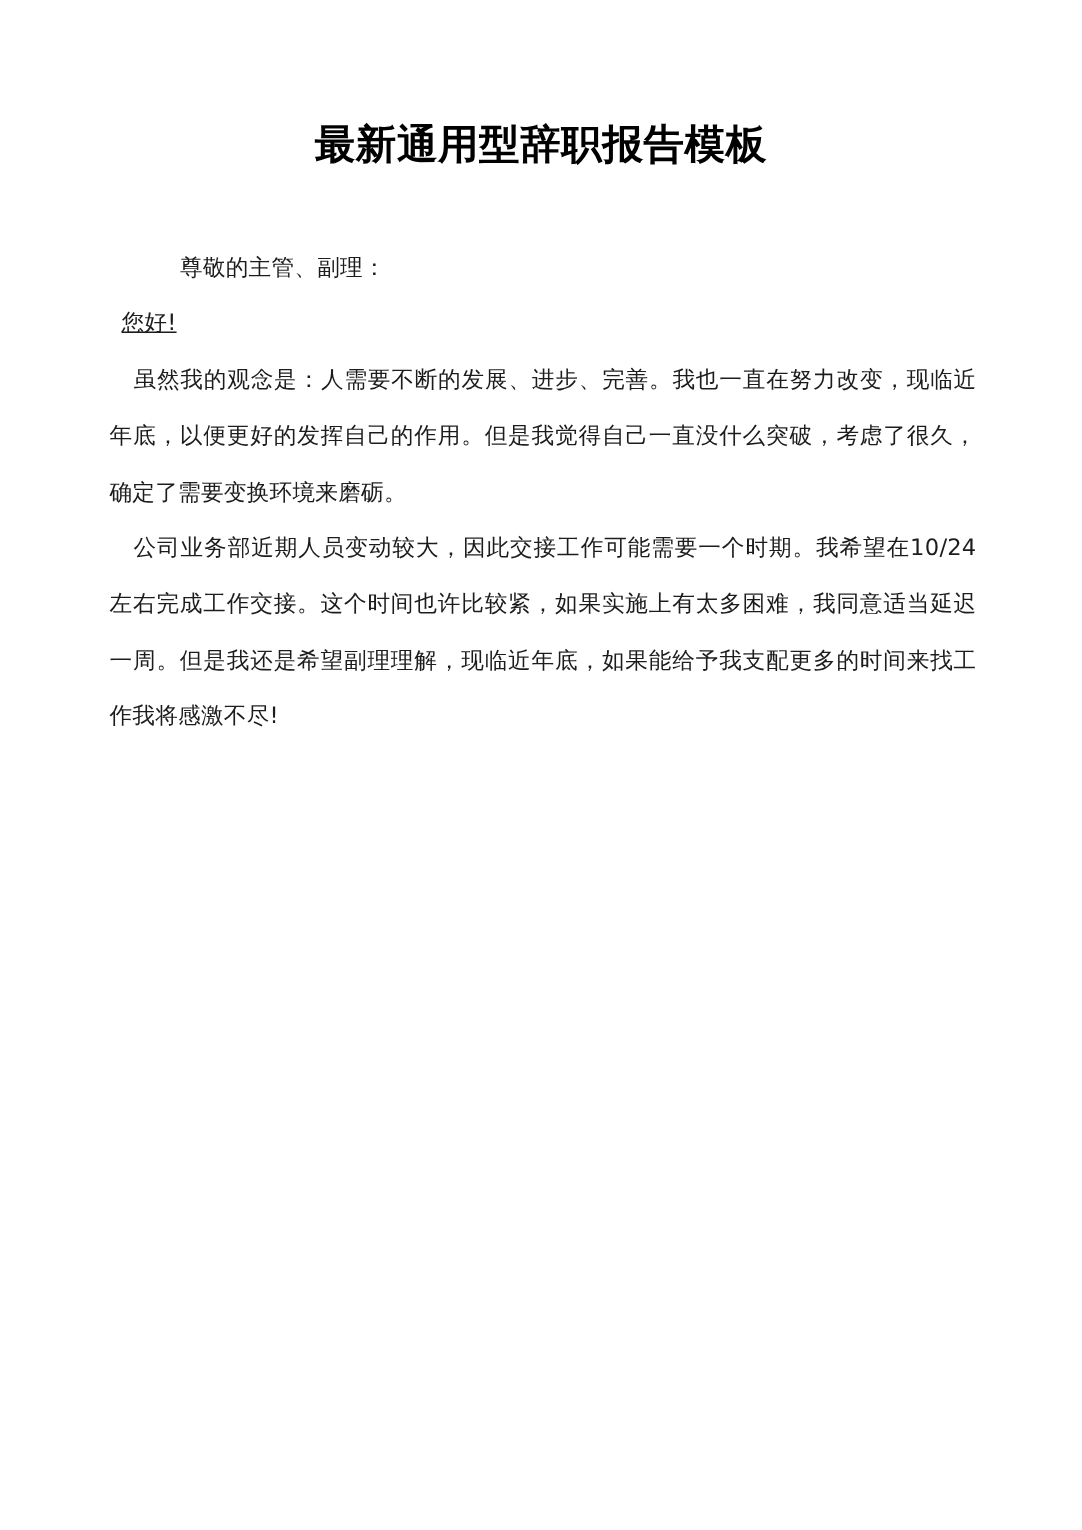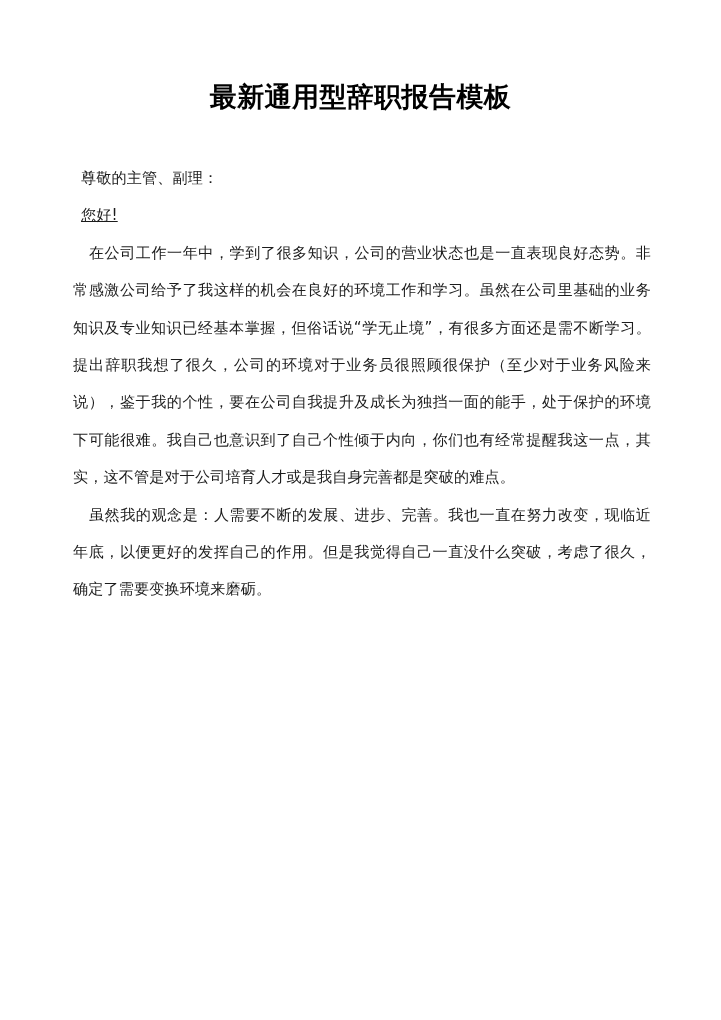--- a/index.html
+++ b/index.html
@@ -50,20 +50,21 @@
     color: #1c1c1c;
     letter-spacing: 0.15px;
     word-break: break-all;
   }
   .para.indent {
     text-indent: 16px;
   }
   .para.salutation {
     text-indent: 8px;
     margin-bottom: 0px;
+    margin-left: 39px;
   }
   .para.greeting {
     text-indent: 8px;
     margin-bottom: 0px;
     text-decoration: underline;
   }
   .para + .para {
     margin-top: 0px;
   }
 </style>
@@ -73,21 +74,21 @@
 <div class="page">
 
   <div class="doc-title">最新通用型辞职报告模板</div>
 
   <div class="body-block">
 
     <p class="para salutation">尊敬的主管、副理：</p>
 
     <p class="para greeting">您好!</p>
 
-    <p class="para indent">在公司工作一年中，学到了很多知识，公司的营业状态也是一直表现良好态势。非常感激公司给予了我这样的机会在良好的环境工作和学习。虽然在公司里基础的业务知识及专业知识已经基本掌握，但俗话说“学无止境”，有很多方面还是需不断学习。提出辞职我想了很久，公司的环境对于业务员很照顾很保护（至少对于业务风险来说），鉴于我的个性，要在公司自我提升及成长为独挡一面的能手，处于保护的环境下可能很难。我自己也意识到了自己个性倾于内向，你们也有经常提醒我这一点，其实，这不管是对于公司培育人才或是我自身完善都是突破的难点。</p>
 
     <p class="para indent">虽然我的观念是：人需要不断的发展、进步、完善。我也一直在努力改变，现临近年底，以便更好的发挥自己的作用。但是我觉得自己一直没什么突破，考虑了很久，确定了需要变换环境来磨砺。</p>
 
+    <p class="para indent">公司业务部近期人员变动较大，因此交接工作可能需要一个时期。我希望在10/24左右完成工作交接。这个时间也许比较紧，如果实施上有太多困难，我同意适当延迟一周。但是我还是希望副理理解，现临近年底，如果能给予我支配更多的时间来找工作我将感激不尽!</p>
 
 
   </div>
 
 </div>
 
 </body></html>

